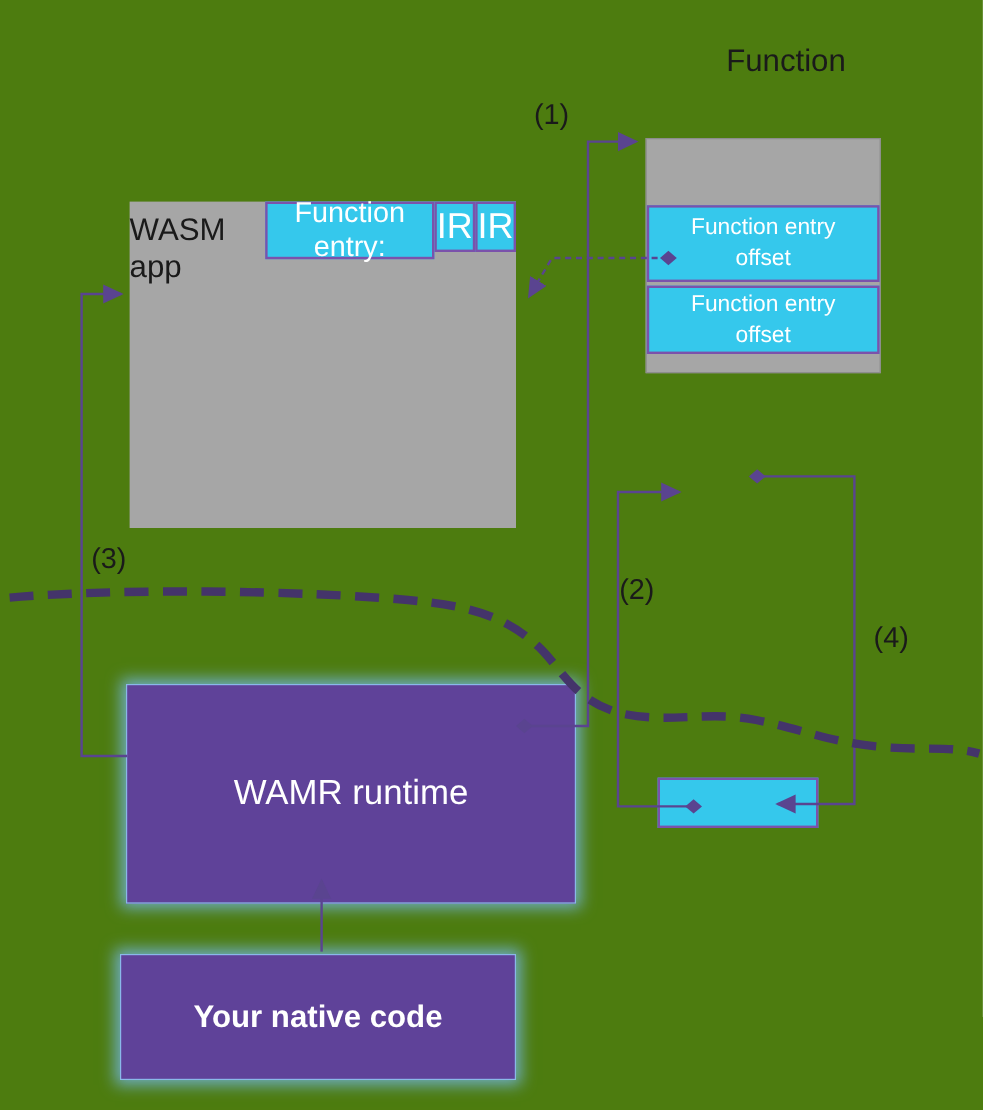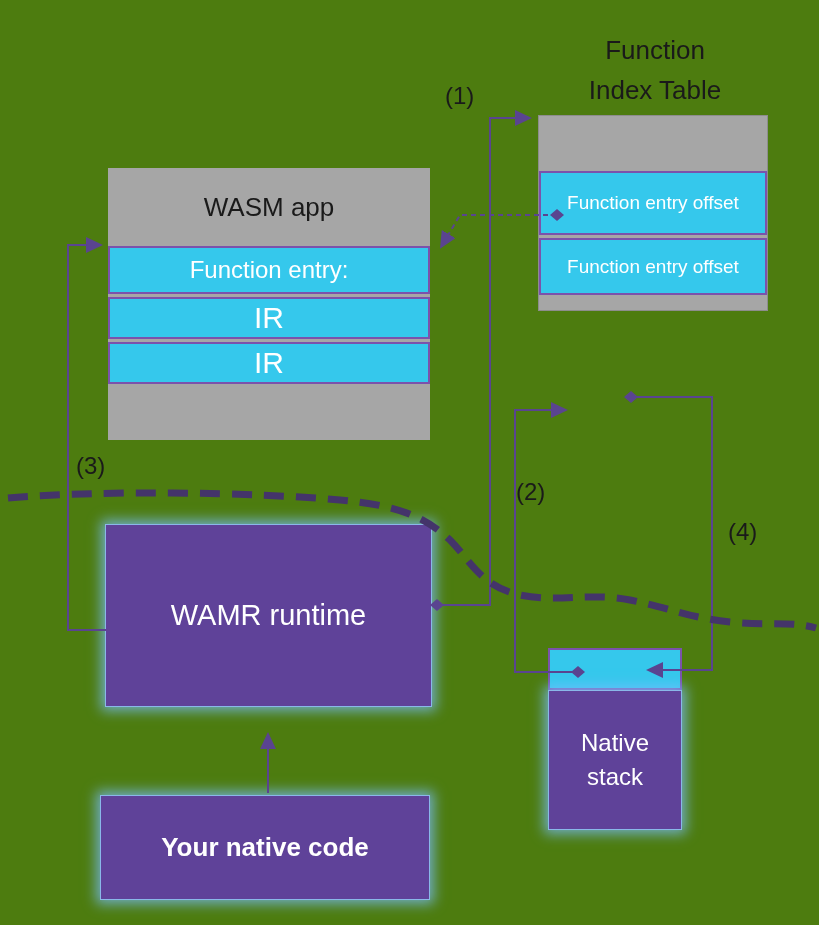--- a/index.html
+++ b/index.html
@@ -44,32 +44,32 @@
     border: 1px solid #8ab8e8;
     box-shadow: 0 0 12px 4px rgba(120, 190, 255, 0.75);
     color: #ffffff;
     display: flex; align-items: center; justify-content: center;
     text-align: center;
   }
 
   
   .wasm-app {
     left: 108px; top: 168px; width: 322px; height: 272px;
-    display: flex; flex-direction: column;
+    display: flex; flex-direction: row;
   }
   .wasm-app .header {
     height: 78px; display: flex; align-items: center; justify-content: center;
     color: #1a1a1a; font-size: 26px;
   }
   .wasm-app .row-fn { height: 48px; font-size: 24px; margin-bottom: 3px; }
   .wasm-app .row-ir { height: 42px; font-size: 30px; margin-bottom: 3px; }
 
   
   .fit-box {
-    left: 538px; top: 115px; width: 230px; height: 196px;
+    left: 538px; top: 115px; width: 196px; height: 196px;
     border: 1px solid #8d8d8d;
   }
   .fit-box .spacer { height: 55px; }
   .fit-box .row-offset {
     font-size: 19px; line-height: 1.35; padding: 2px 10px;
   }
   .fit-box .r1 { height: 64px; margin-bottom: 3px; }
   .fit-box .r2 { height: 57px; }
 
   
@@ -89,21 +89,21 @@
   .native-stack {
     left: 548px; top: 648px; width: 134px; height: 182px;
   }
   .native-stack .strip { height: 42px; }
   .native-stack .body {
     height: 140px; font-size: 24px; line-height: 1.4; padding: 0 14px;
   }
 
   
   .wamr-runtime {
-    left: 105px; top: 524px; width: 327px; height: 183px;
+    left: 105px; top: 570px; width: 375px; height: 183px;
     font-size: 29px;
   }
   .your-native-code {
     left: 100px; top: 795px; width: 330px; height: 105px;
     font-size: 26px;
     font-weight: bold;
   }
 
   svg.overlay {
     position: absolute; left: 0; top: 0;
@@ -111,21 +111,20 @@
     pointer-events: none;
   }
 </style>
 </head>
 <body>
 
 <div class="canvas">
 
   <div class="abs fit-title">
     <div>Function</div>
-    <div>Index Table</div>
   </div>
 
   <div class="abs step-label lbl-1">(1)</div>
   <div class="abs step-label lbl-2">(2)</div>
   <div class="abs step-label lbl-3">(3)</div>
   <div class="abs step-label lbl-4">(4)</div>
 
   <div class="abs gray-box wasm-app">
     <div class="header">WASM app</div>
     <div class="cyan-row row-fn">Function entry:</div>
@@ -135,21 +134,20 @@
 
   <div class="abs gray-box fit-box">
     <div class="spacer"></div>
     <div class="cyan-row row-offset r1">Function entry offset</div>
     <div class="cyan-row row-offset r2">Function entry offset</div>
   </div>
 
 
   <div class="abs native-stack">
     <div class="cyan-row strip"></div>
-    <div class="purple-box body">Native stack</div>
   </div>
 
   <div class="abs purple-box wamr-runtime">WAMR runtime</div>
 
   <div class="abs purple-box your-native-code">Your native code</div>
 
   <svg class="overlay" viewBox="0 0 819 925">
     <defs>
       <marker id="arrow" markerWidth="9" markerHeight="9" refX="7.5" refY="4" orient="auto">
         <path d="M0,0 L8.5,4 L0,8 z" fill="#5a4490"></path>

